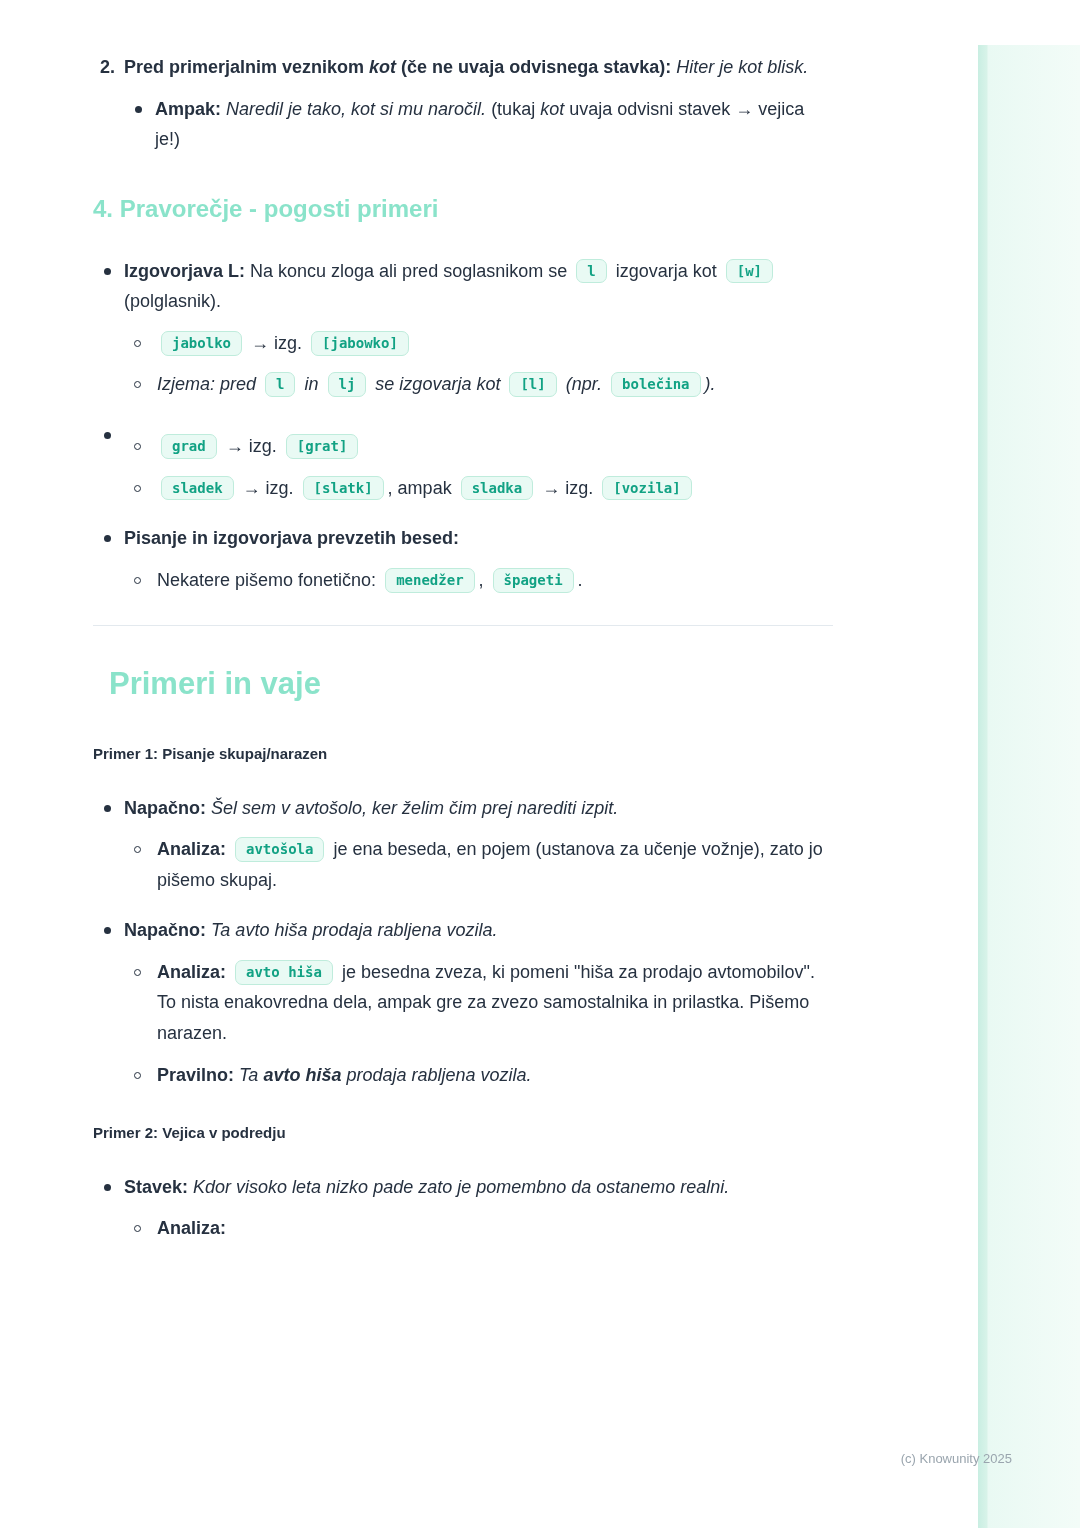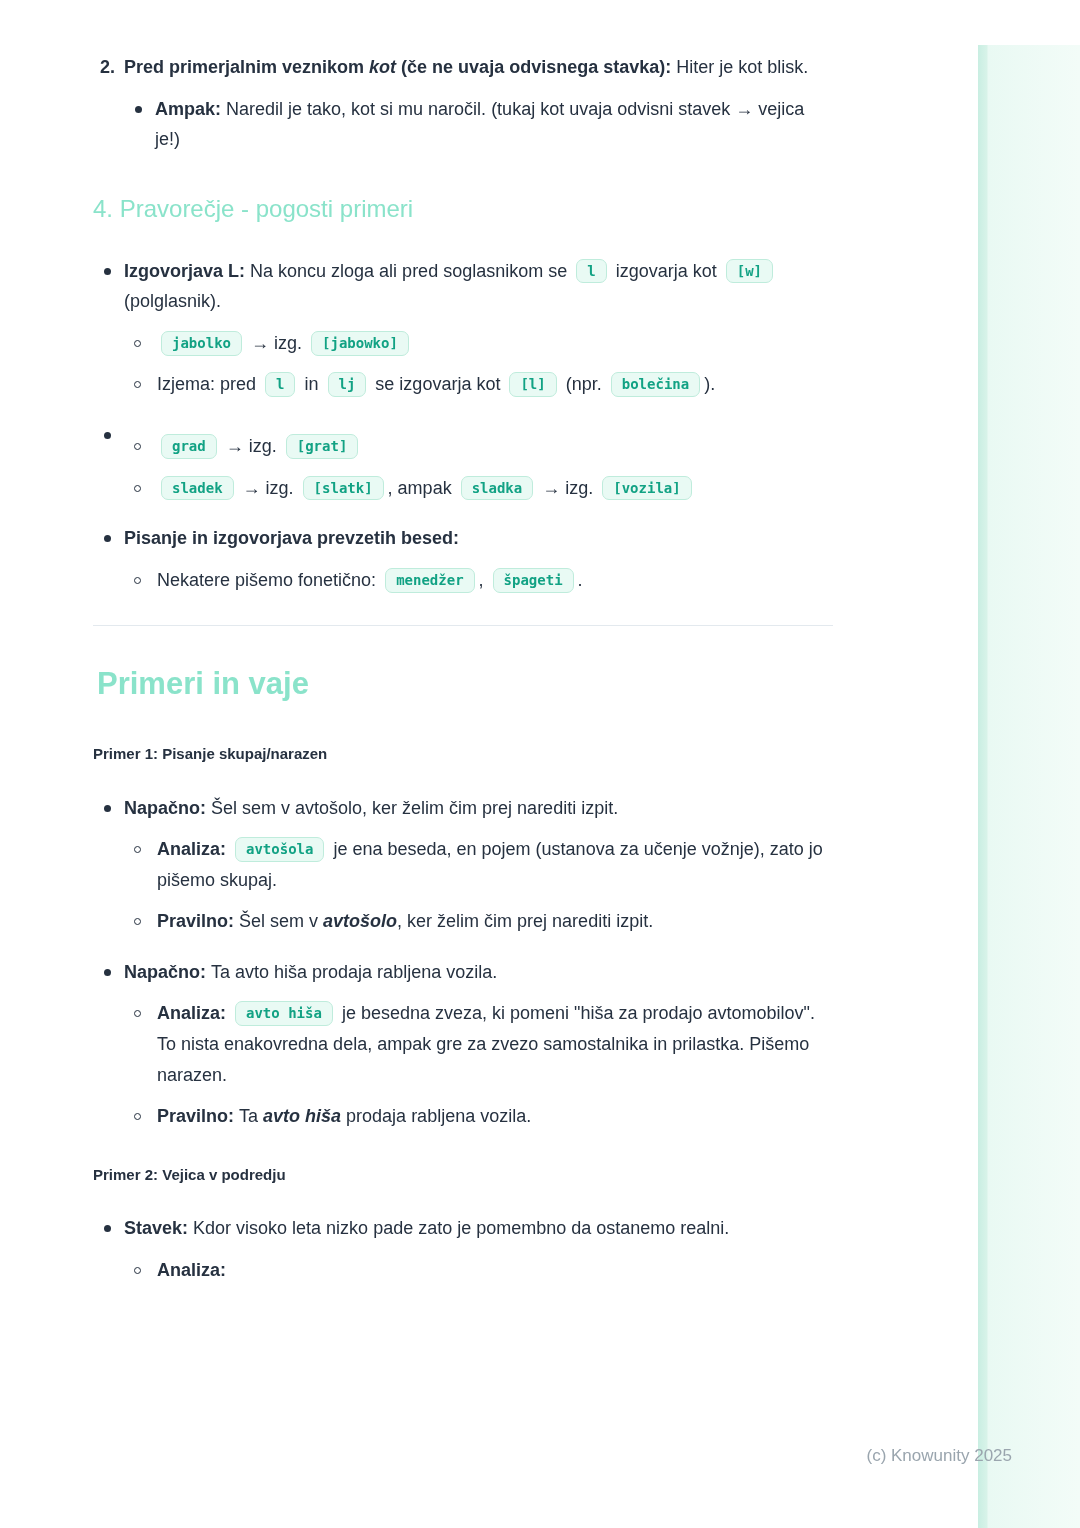--- a/index.html
+++ b/index.html
@@ -20,49 +20,49 @@
   }
   .content {
     position: absolute;
     left: 93px; top: 52px;
     width: 740px;
     font-size: 18px;
     line-height: 1.7;
     z-index: 2;
   }
   .b  { font-weight: 700; }
-  .i  { }
+  .i  { font-style: italic; }
   .bi { font-weight: 700; font-style: italic; }
   .chip {
     font-family: "DejaVu Sans Mono", monospace;
     font-size: 14px;
     font-weight: 700;
     color: #12a284;
     background: #e9faf4;
     border: 1px solid #bfecdc;
     border-radius: 7px;
     padding: 2px 10px;
     margin: 0 4px;
     white-space: nowrap;
     display: inline-block;
     line-height: 1.35;
     position: relative;
     top: -1px;
   }
   h2.accent {
     color: #8ae3ca;
     font-size: 24px;
-    font-weight: 400;
+    font-weight: 700;
     margin: 34px 0 26px;
   }
   h1.accent.big {
     color: #8ae3ca;
     font-size: 31px;
     font-weight: 700;
-    margin: 32px 4px 30px;
+    margin: 32px 16px 30px;
   }
   h3.sub {
     font-size: 15px;
     font-weight: 700;
     color: #263140;
     margin: 30px 0 26px;
   }
   .divider {
     border: none;
     border-top: 1px solid #e3e9ee;
@@ -89,21 +89,21 @@
   .libody { flex: 1; min-width: 0; }
   .sublist { margin-top: 11px; }
   .root > .li { margin-bottom: 20px; }
   .root > .li:last-child { margin-bottom: 0; }
   .sublist > .li { margin-bottom: 11px; }
   .sublist > .li:last-child { margin-bottom: 0; }
   .oli { margin-bottom: 6px; }
   .footer {
     position: absolute;
     right: 68px; bottom: 62px;
-    font-size: 17px;
+    font-size: 13px;
     color: #9aa5ae;
     z-index: 3;
   }
 </style>
 </head>
 <body>
 
 <div class="edge-strip"></div>
 
 <div class="content">
@@ -213,28 +213,20 @@
           <div class="litext"><span class="b">Napačno: </span><span class="i">Šel sem v avtošolo, ker želim čim prej narediti izpit.</span></div>
           <div class="sublist">
             <div class="li">
               <span class="mkcol subm">
                 <span class="bullet circle"></span>
               </span>
               <div class="libody">
                 <div class="litext"><span class="b">Analiza: </span><span class="chip">avtošola</span><span class=""> je ena beseda, en pojem (ustanova za učenje vožnje), zato jo pišemo skupaj.</span></div>
               </div>
             </div>
-            <div class="li">
-              <span class="mkcol subm">
-                <span class="bullet circle"></span>
-              </span>
-              <div class="libody">
-                <div class="litext"><span class="b">Pravilno: </span><span class="i">Šel sem v </span><span class="bi">avtošolo</span><span class="i">, ker želim čim prej narediti izpit.</span></div>
-              </div>
-            </div>
           </div>
         </div>
       </div>
       <div class="li">
         <span class="mkcol">
           <span class="bullet disc"></span>
         </span>
         <div class="libody">
           <div class="litext"><span class="b">Napačno: </span><span class="i">Ta avto hiša prodaja rabljena vozila.</span></div>
           <div class="sublist">

